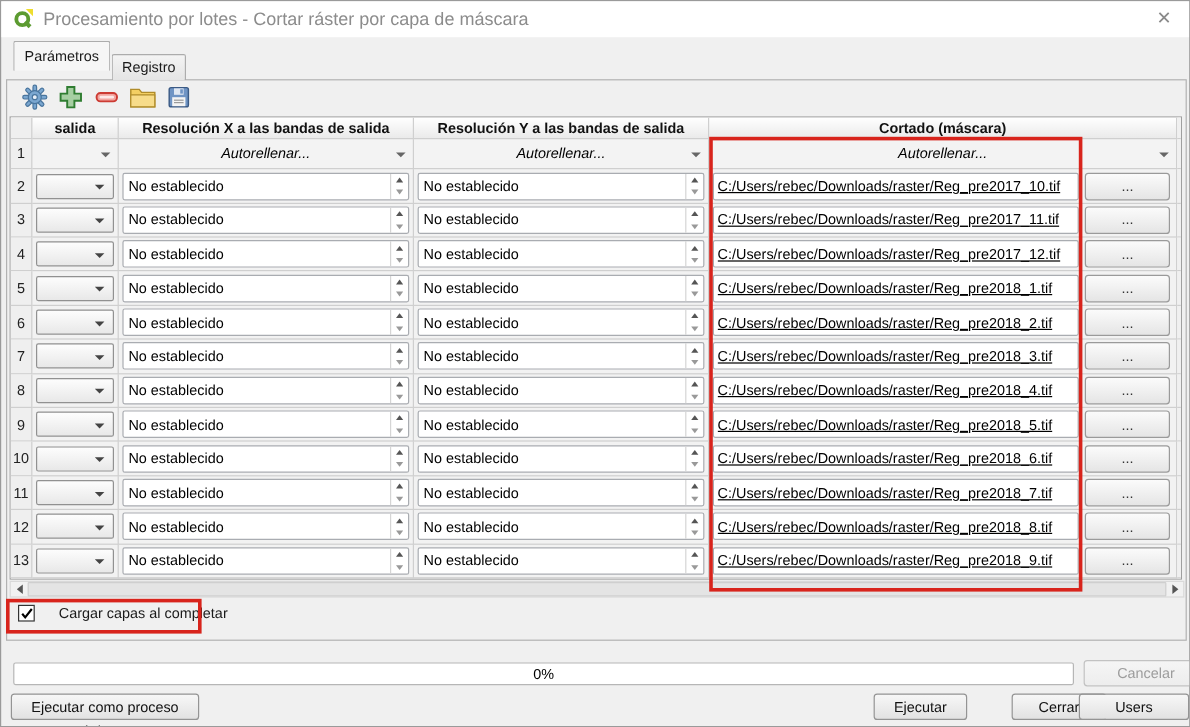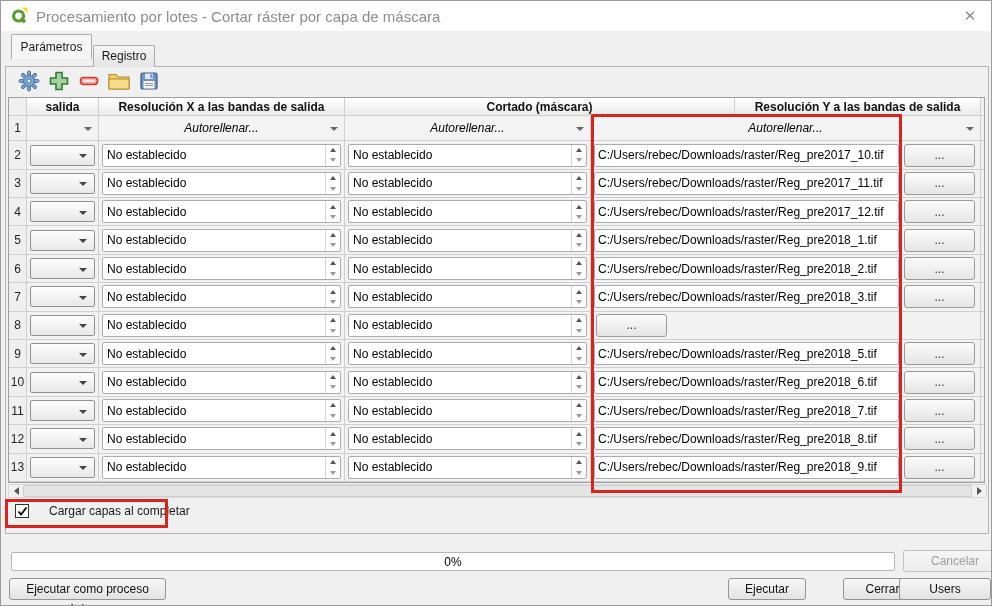--- a/index.html
+++ b/index.html
@@ -56,21 +56,21 @@
   .spin{margin:2px 3px;flex:1;height:23px;border:1px solid #a9acb1;border-radius:2px;
     background:#fff;display:flex;align-items:center;}
   .spin-text{flex:1;padding-left:4px;color:#000;white-space:nowrap;overflow:hidden;}
   .spin-btns{width:15px;height:100%;display:flex;flex-direction:column;border-left:1px solid #d5d5d5;}
   .spin-up,.spin-dn{flex:1;display:flex;align-items:center;justify-content:center;}
   .spin-up i{width:0;height:0;border-left:3.5px solid transparent;border-right:3.5px solid transparent;border-bottom:4px solid #555;}
   .spin-dn i{width:0;height:0;border-left:3.5px solid transparent;border-right:3.5px solid transparent;border-top:4px solid #999;}
   
   .path-input{margin-left:3px;width:305px;height:23px;border:1px solid #a9acb1;border-radius:2px;
     background:#fff;font-family:"Liberation Sans",sans-serif;font-size:12px;color:#000;
-    padding:0 0 0 3px;outline:none;}
+    padding:0 0 0 3px;outline:none;text-decoration:underline;}
   .browse-btn{margin-left:5px;width:71px;height:23px;border:1px solid #9a9a9a;border-radius:3px;
     background:linear-gradient(#fbfbfb,#e5e5e5);font-family:"Liberation Sans",sans-serif;
     font-size:12px;color:#333;line-height:10px;}
   
   .hscroll{position:absolute;left:7px;top:483px;width:979px;height:14px;
     background:#f1f1f1;border:1px solid #d9d9d9;display:flex;align-items:center;z-index:1;}
   .hs-arrow{width:14px;height:12px;display:flex;align-items:center;justify-content:center;}
   .hs-left i{width:0;height:0;border-top:4px solid transparent;border-bottom:4px solid transparent;border-right:5px solid #555;}
   .hs-right i{width:0;height:0;border-top:4px solid transparent;border-bottom:4px solid transparent;border-left:5px solid #555;}
   .hs-thumb{flex:1;height:12px;background:#e4e4e4;border:1px solid #cfcfcf;border-radius:1px;}
@@ -174,22 +174,22 @@
       </span>
     </div>
   </div>
 
   <div class="btable">
 
     <div class="trow hrow">
       <div class="cell c-gut hcell"></div>
       <div class="cell c-out hcell">salida</div>
       <div class="cell c-res hcell">Resolución X a las bandas de salida</div>
+      <div class="cell c-res hcell">Resolución Y a las bandas de salida</div>
       <div class="cell c-mask hcell">Cortado (máscara)</div>
-      <div class="cell c-res hcell">Resolución Y a las bandas de salida</div>
       <div class="cell c-sliver"></div>
     </div>
 
     <div class="trow arow">
       <div class="cell c-gut">1</div>
       <div class="cell c-out">
         <div class="flat-combo">
           <i class="flat-arrow"></i>
         </div>
       </div>
@@ -476,20 +476,21 @@
             <span class="spin-up">
                   <i></i>
                 </span>
             <span class="spin-dn">
                   <i></i>
                 </span>
           </span>
         </div>
       </div>
       <div class="cell c-mask">
+        <input class="path-input" type="text" value="C:/Users/rebec/Downloads/raster/Reg_pre2018_4.tif" style="">
         <button class="browse-btn"><span>...</span></button>
       </div>
       <div class="cell c-sliver"></div>
     </div>
         <div class="trow drow">
       <div class="cell c-gut">9</div>
       <div class="cell c-out">
         <div class="combo">
           <i class="flat-arrow"></i>
         </div>

